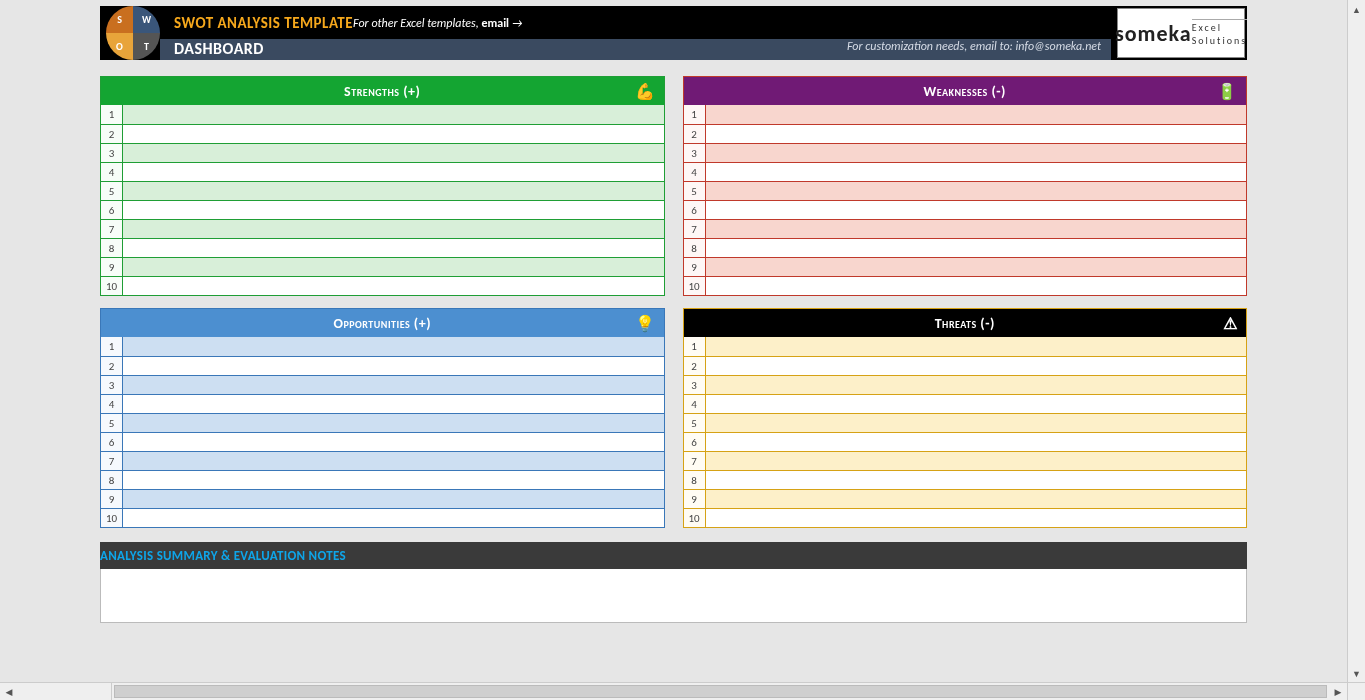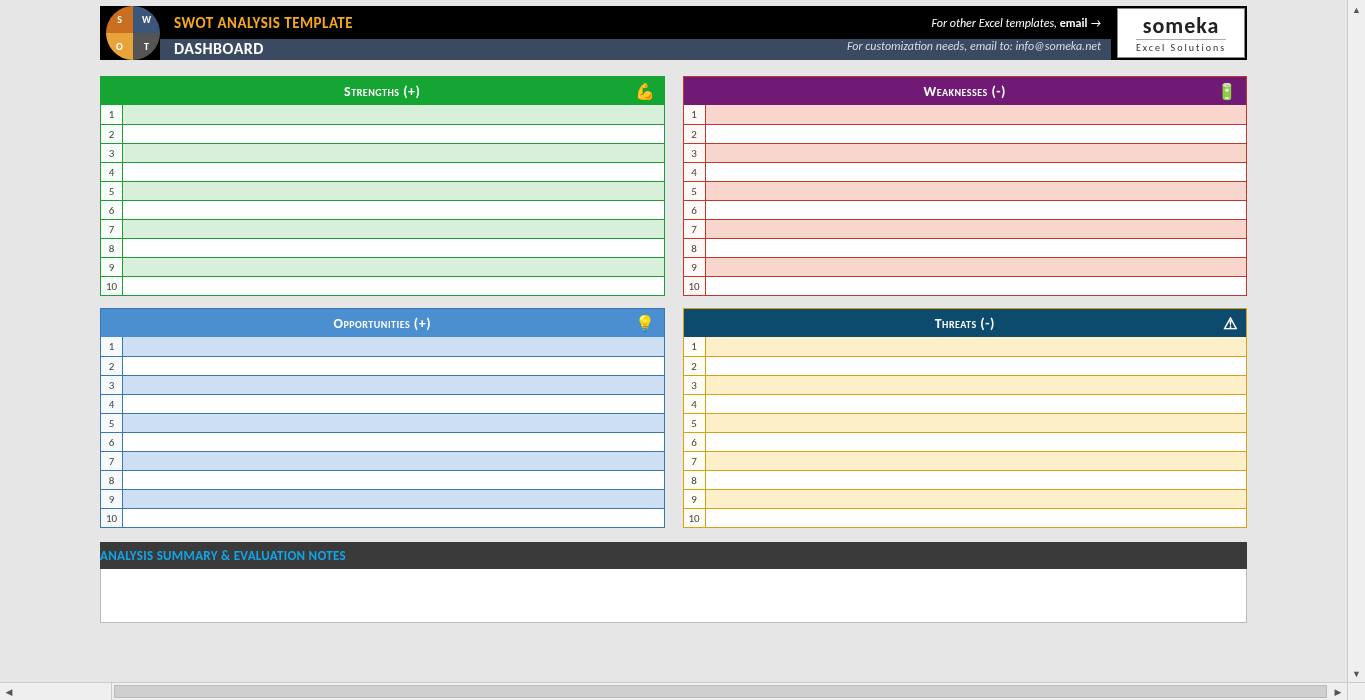--- a/index.html
+++ b/index.html
@@ -35,36 +35,36 @@
   display: flex; align-items: center; justify-content: center;
   font-size: 10px; font-weight: bold; color: #fff;
 }
 .q1 { top: 0; left: 0; background: #c96f1f; border-top-left-radius: 27px; }
 .q2 { top: 0; left: 27px; background: #3a567a; border-top-right-radius: 27px; color:#fff;}
 .q3 { top: 27px; left: 0; background: #e8a43a; border-bottom-left-radius: 27px; color:#333;}
 .q4 { top: 27px; left: 27px; background: #555; border-bottom-right-radius: 27px; }
 .top-center { flex: 1; display: flex; flex-direction: column; }
 .title-row {
   background: #000; height: 44px; padding-left: 14px;
-  display: flex; align-items: center; justify-content: space-between;
+  display: flex; align-items: center; 
   padding-right: 10px;
 }
 .title-row .title { color: #f6a81c; font-weight: bold; font-size: 15px; letter-spacing: .5px;}
 .title-row .links { color: #fff; font-style: italic; font-size: 12px; }
 .title-row .links b { font-style: normal; font-weight: bold; }
 .sub-row {
   background: #3a4a60; height: 28px; padding-left: 14px;
   display: flex; align-items: flex-start; justify-content: space-between;
   padding-right: 10px;
 }
 .sub-row .dash { color: #fff; font-weight: bold; font-size: 16px; letter-spacing: .5px;}
 .sub-row .email { color: #d6dce6; font-style: italic; font-size: 12px; }
 .brand {
   width: 128px; background: #fff; border: 1px solid #888;
-  display: flex; flex-direction: column; align-items: center; justify-content: center;
+  display: flex; align-items: center; justify-content: center;
   margin: 2px 2px 2px 6px;
 }
 .brand .b1 { font-size: 22px; font-weight: bold; letter-spacing: 1px; color:#222;}
 .brand .b2 { font-size: 10px; letter-spacing: 2px; color:#333; border-top:1px solid #aaa; padding-top:1px;}
 .grid2 {
   display: grid;
   grid-template-columns: 1fr 1fr;
   gap: 12px 18px;
   margin-top: 16px;
 }
@@ -105,21 +105,21 @@
 .weaknesses .rowline.even { background: #fff; }
 
 .opportunities { border-color: #3a77b8; }
 .opportunities .quad-header { background: #4c8fd0; }
 .opportunities .rowline { border-color: #3a77b8; }
 .opportunities .rownum { border-color: #3a77b8; background:#f6f9fd;}
 .opportunities .rowline.odd { background: #cddff2; }
 .opportunities .rowline.even { background: #fff; }
 
 .threats { border-color: #d6a215; }
-.threats .quad-header { background: #0c4a6e; }
+.threats .quad-header { background: #000000; }
 .threats .rowline { border-color: #d6a215; }
 .threats .rownum { border-color: #d6a215; background:#fffcf4;}
 .threats .rowline.odd { background: #fdf0c9; }
 .threats .rowline.even { background: #fff; }
 
 .summary {
   margin-top: 14px;
 }
 .summary-header {
   background: #3a3a3a; color: #0ea5e9; font-weight: bold;

